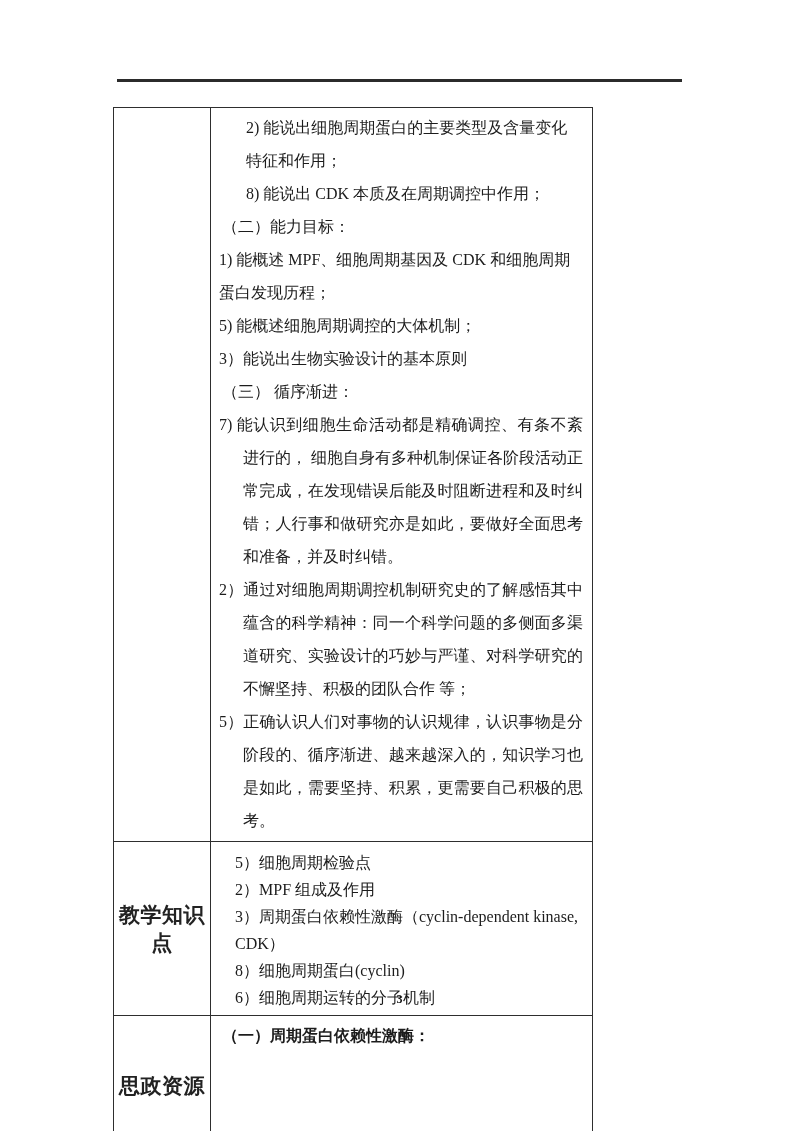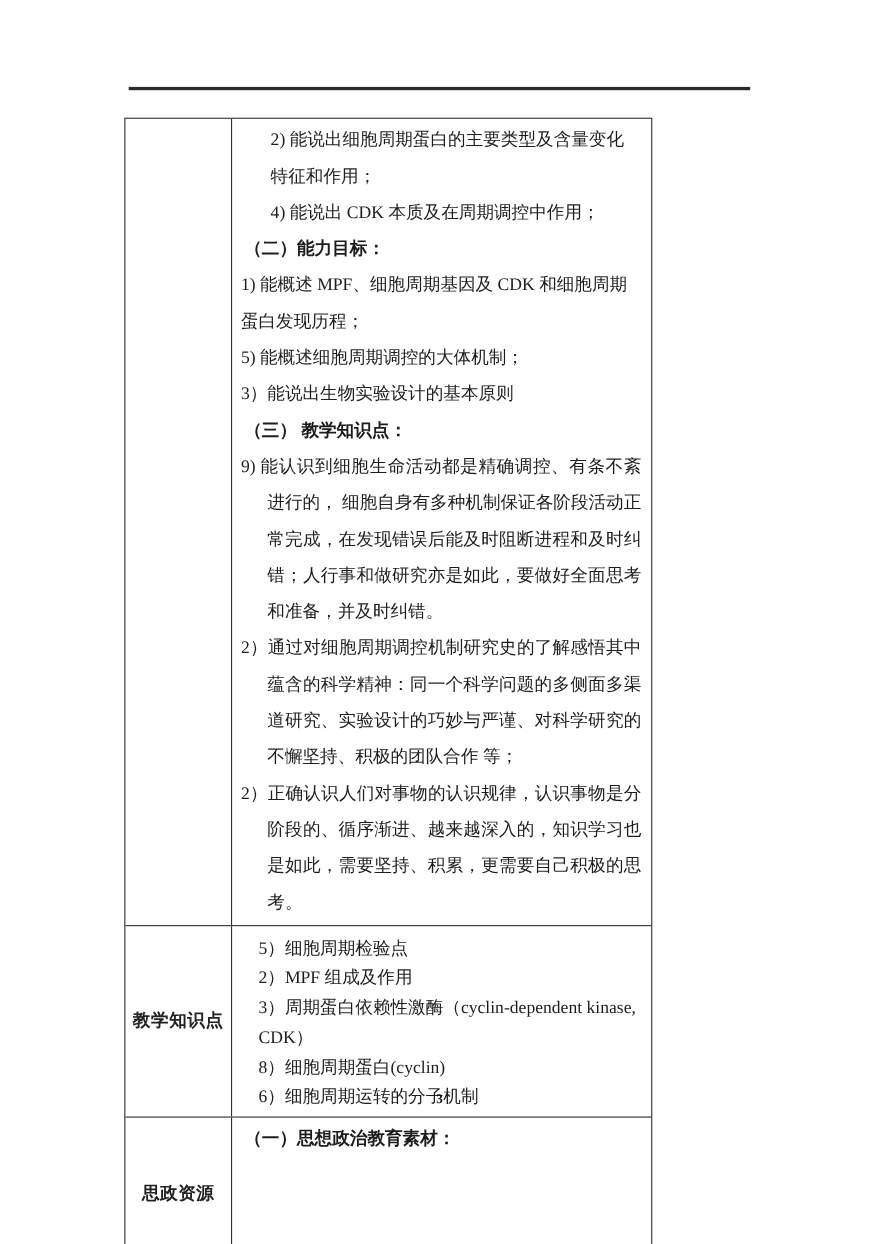--- a/index.html
+++ b/index.html
@@ -33,37 +33,37 @@
   .t-row:last-child { border-bottom: none; }
   .t-row.row-objectives  { min-height: 585px; }
   .t-row.row-knowledge   { min-height: 138px; }
   .t-row.row-ideology    { min-height: 139px; }
   .label-cell {
     flex: 0 0 97px;
     width: 97px;
     border-right: 1px solid #2e2e2e;
     display: flex; align-items: center; justify-content: center;
     font-family: "DejaVu Sans", "Liberation Sans", sans-serif;
-    font-size: 16px; font-weight: 600;
+    font-size: 21px; font-weight: 600;
     color: #222222;
     letter-spacing: 0.5px;
     text-align: center;
   }
   .content-cell {
     flex: 1 1 auto;
     min-width: 0;
     font-size: 16px;
     padding: 3px 9px 4px 8px;
   }
   .content-cell p { margin: 0; }
 
   
   .obj-line { line-height: 33px; }
   .obj-knowledge { padding-left: 27px; }
-  .sec-heading { font-weight: bold; padding-left: 3px; margin-top: 11px; line-height: 33px; }
+  .sec-heading { font-weight: normal; padding-left: 3px; margin-top: 11px; line-height: 33px; }
   .value-para {
     margin-top: 9px;
     line-height: 33px;
     padding-left: 24px;
     text-indent: -24px;
     text-align: justify;
   }
 
   
   .row-knowledge .content-cell { padding-top: 7px; }
@@ -90,47 +90,47 @@
 <div class="page">
 
   <div class="header-rule"></div>
 
   <div class="doc-table">
 
     <div class="t-row row-objectives">
       <div class="label-cell"></div>
       <div class="content-cell">
         <p class="obj-line obj-knowledge">2) 能说出细胞周期蛋白的主要类型及含量变化特征和作用；</p>
-        <p class="obj-line obj-knowledge">4) 能说出 CDK 本质及在周期调控中作用；</p>
+        <p class="obj-line obj-knowledge">8) 能说出 CDK 本质及在周期调控中作用；</p>
         <p class="sec-heading">（二）能力目标：</p>
         <p class="obj-line">1) 能概述 MPF、细胞周期基因及 CDK 和细胞周期蛋白发现历程；</p>
         <p class="obj-line">5) 能概述细胞周期调控的大体机制；</p>
         <p class="obj-line">3）能说出生物实验设计的基本原则</p>
-        <p class="sec-heading">（三） 教学知识点：</p>
-        <p class="value-para">9) 能认识到细胞生命活动都是精确调控、有条不紊进行的， 细胞自身有多种机制保证各阶段活动正常完成，在发现错误后能及时阻断进程和及时纠错；人行事和做研究亦是如此，要做好全面思考和准备，并及时纠错。</p>
+        <p class="sec-heading">（三） 循序渐进：</p>
+        <p class="value-para">7) 能认识到细胞生命活动都是精确调控、有条不紊进行的， 细胞自身有多种机制保证各阶段活动正常完成，在发现错误后能及时阻断进程和及时纠错；人行事和做研究亦是如此，要做好全面思考和准备，并及时纠错。</p>
         <p class="value-para">2）通过对细胞周期调控机制研究史的了解感悟其中蕴含的科学精神：同一个科学问题的多侧面多渠道研究、实验设计的巧妙与严谨、对科学研究的不懈坚持、积极的团队合作 等；</p>
-        <p class="value-para">2）正确认识人们对事物的认识规律，认识事物是分阶段的、循序渐进、越来越深入的，知识学习也是如此，需要坚持、积累，更需要自己积极的思考。</p>
+        <p class="value-para">5）正确认识人们对事物的认识规律，认识事物是分阶段的、循序渐进、越来越深入的，知识学习也是如此，需要坚持、积累，更需要自己积极的思考。</p>
       </div>
     </div>
 
     <div class="t-row row-knowledge">
       <div class="label-cell">教学知识点</div>
       <div class="content-cell">
         <p class="kp-item">5）细胞周期检验点</p>
         <p class="kp-item">2）MPF 组成及作用</p>
         <p class="kp-item">3）周期蛋白依赖性激酶（cyclin-dependent kinase, CDK）</p>
         <p class="kp-item">8）细胞周期蛋白(cyclin)</p>
         <p class="kp-item">6）细胞周期运转的分子机制</p>
       </div>
     </div>
 
     <div class="t-row row-ideology">
       <div class="label-cell">思政资源</div>
       <div class="content-cell">
-        <p class="ideo-heading">（一）思想政治教育素材：</p>
+        <p class="ideo-heading">（一）周期蛋白依赖性激酶：</p>
       </div>
     </div>
 
   </div>
 
   <div class="page-num">3</div>
 
 </div>
 
 </body></html>

